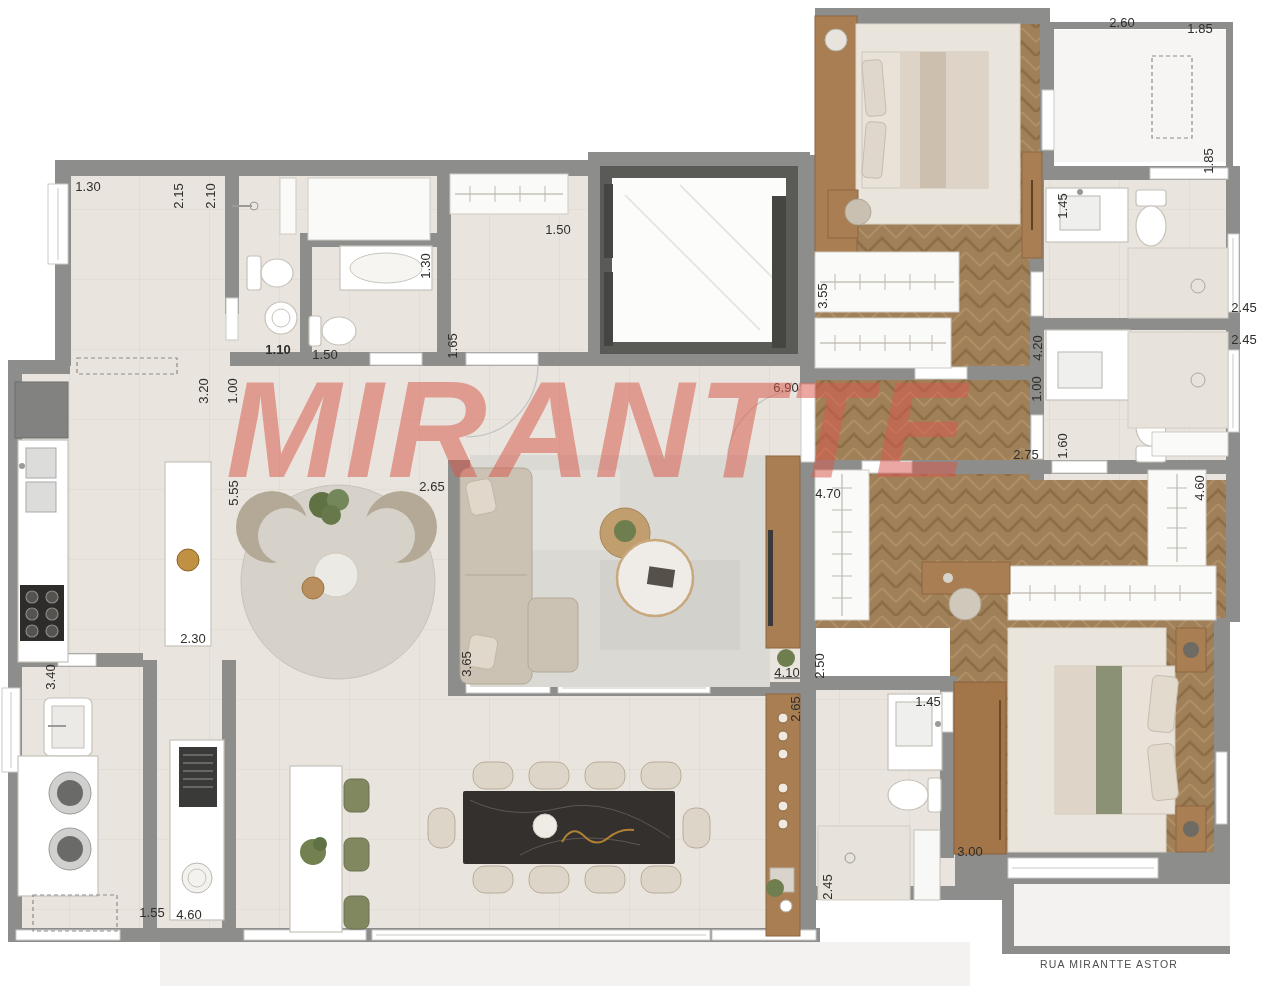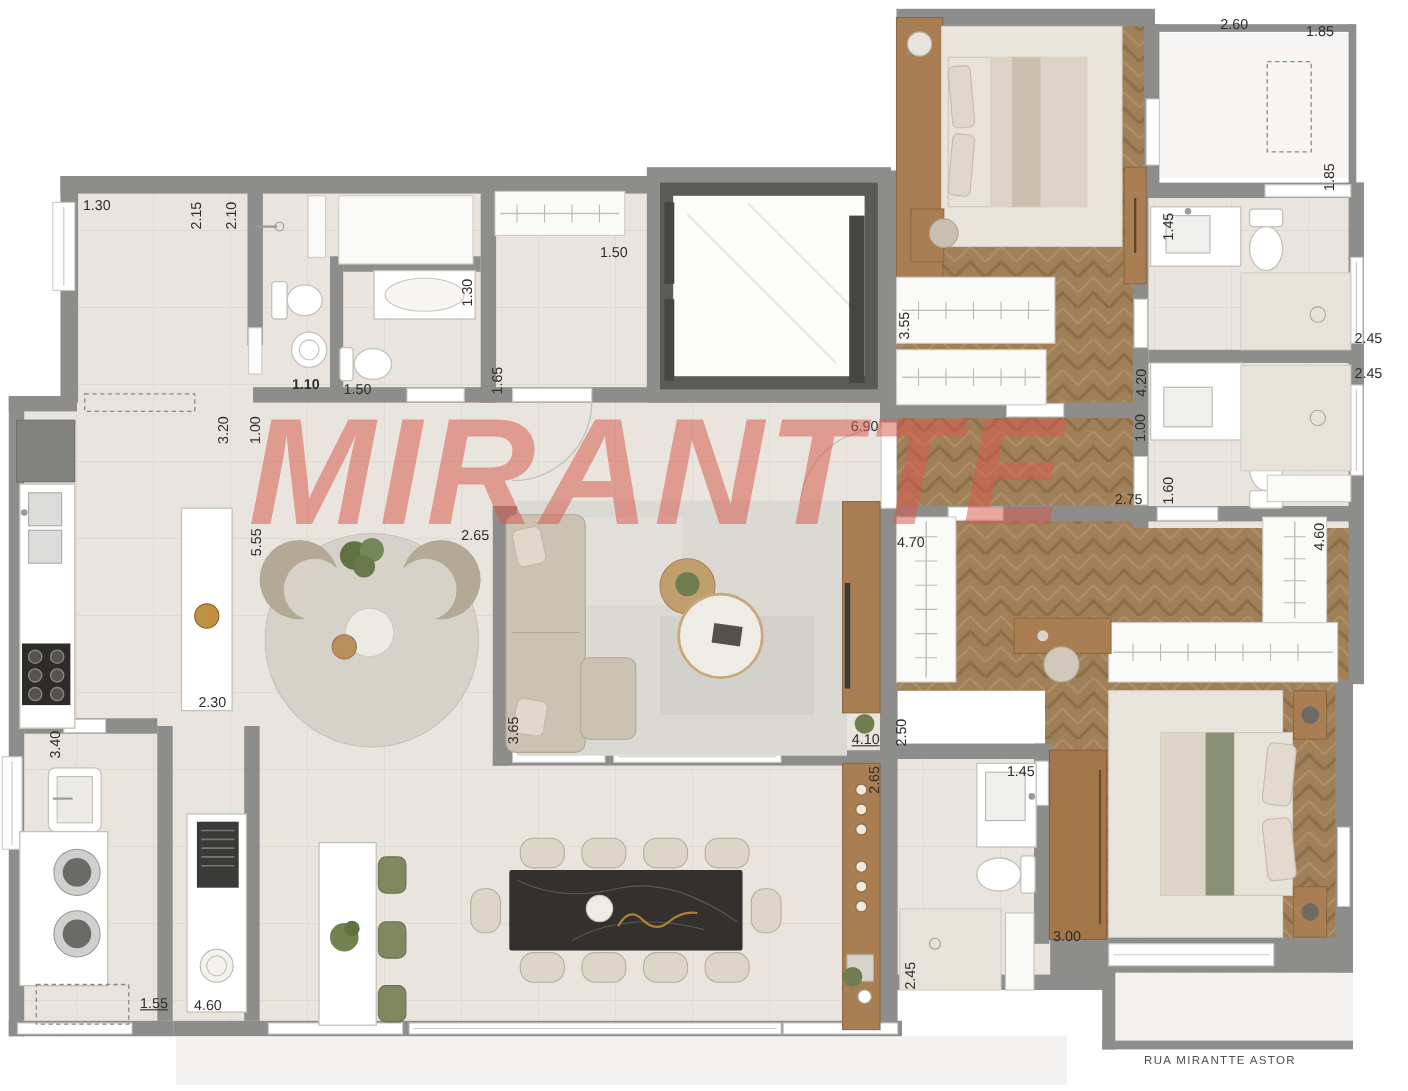--- a/index.html
+++ b/index.html
@@ -369,21 +369,21 @@
       <div class="dim" style="left: 278px; top: 349px; font-weight: bold;">1.10</div>
       <div class="dim" style="left: 325px; top: 354px;">1.50</div>
       <div class="dim v" style="left: 452px; top: 346px;">1.65</div>
       <div class="dim v" style="left: 203px; top: 391px;">3.20</div>
       <div class="dim v" style="left: 232px; top: 391px;">1.00</div>
       <div class="dim" style="left: 786px; top: 387px;">6.90</div>
       <div class="dim v" style="left: 233px; top: 493px;">5.55</div>
       <div class="dim" style="left: 432px; top: 486px;">2.65</div>
       <div class="dim" style="left: 193px; top: 638px;">2.30</div>
       <div class="dim v" style="left: 50px; top: 677px;">3.40</div>
-      <div class="dim" style="left: 140px; top: 912px; text-decoration: underline;">1.55</div>
+      <div class="dim" style="left: 152px; top: 912px;">1.55</div>
       <div class="dim" style="left: 189px; top: 914px;">4.60</div>
       <div class="dim v" style="left: 466px; top: 664px;">3.65</div>
       <div class="dim" style="left: 787px; top: 672px; text-decoration: underline;">4.10</div>
       <div class="dim v" style="left: 819px; top: 666px;">2.50</div>
       <div class="dim v" style="left: 795px; top: 709px;">2.65</div>
       <div class="dim v" style="left: 827px; top: 887px;">2.45</div>
       <div class="dim" style="left: 828px; top: 493px;">4.70</div>
       <div class="dim" style="left: 1026px; top: 454px;">2.75</div>
       <div class="dim v" style="left: 1036px; top: 389px;">1.00</div>
       <div class="dim v" style="left: 1037px; top: 348px;">4.20</div>

